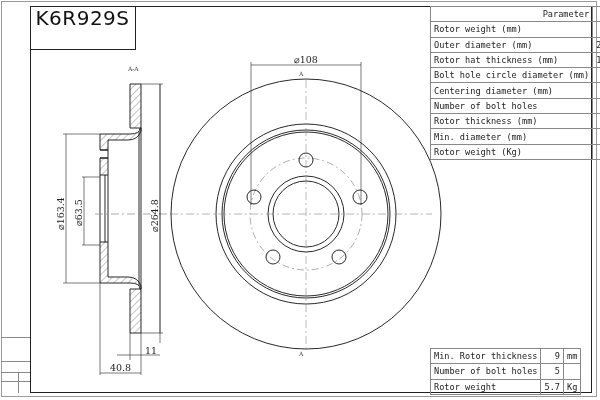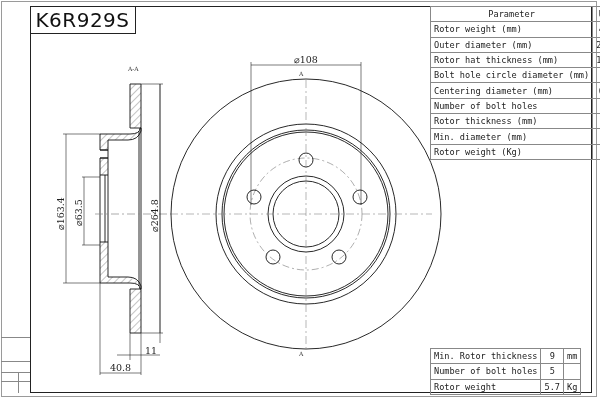--- a/index.html
+++ b/index.html
@@ -1,25 +1,25 @@
 <!DOCTYPE html>
 <html><head>
 <meta charset="utf-8">
 <style>
   html, body { margin:0; padding:0; background:#fff; }
   body { width:600px; height:400px; position:relative; overflow:hidden; font-family:"DejaVu Serif", serif; }
   .frame-outer { position:absolute; left:1px; top:1px; width:596px; height:396px; border:1px solid #9a9a9a; box-sizing:border-box; }
   .frame-inner { position:absolute; left:30px; top:6px; width:562px; height:387px; border:1px solid #222; box-sizing:border-box; }
   .left-strip { position:absolute; left:1px; top:0; width:29px; height:100%; }
   .left-strip .cell { position:absolute; left:0; width:29px; border-top:1px solid #888; }
-  .title-box { position:absolute; left:30px; top:6px; width:106px; height:28px; border-right:1px solid #222; border-bottom:1px solid #222; box-sizing:border-box; display:flex; align-items:center; justify-content:center; }
+  .title-box { position:absolute; left:30px; top:6px; width:106px; height:44px; border-right:1px solid #222; border-bottom:1px solid #222; box-sizing:border-box; display:flex; align-items:flex-start; justify-content:center; }
   .title-box span { font-family:"DejaVu Sans", sans-serif; font-size:20px; letter-spacing:0.5px; color:#111; }
   table.spec { position:absolute; border-collapse:collapse; font-family:"DejaVu Sans Mono", monospace; font-size:8.6px; color:#222; }
   table.spec td { border:1px solid #888; padding:0 3px; height:14.3px; line-height:14px; white-space:nowrap; }
-  table.spec td.val { text-align:center; }
+  table.spec td.val { text-align:right; }
   table.top { left:430px; top:6px; width:162px; }
   table.top td.p { width:124px; }
   table.bot { left:430px; top:348px; width:150px; }
   .drawing { position:absolute; left:0; top:0; width:600px; height:400px; }
   .dim { font-family:"DejaVu Serif", serif; font-size:9.5px; fill:#222; }
   .dim-s { font-family:"DejaVu Serif", serif; font-size:6px; fill:#333; }
 </style>
 </head>
 <body>
 

